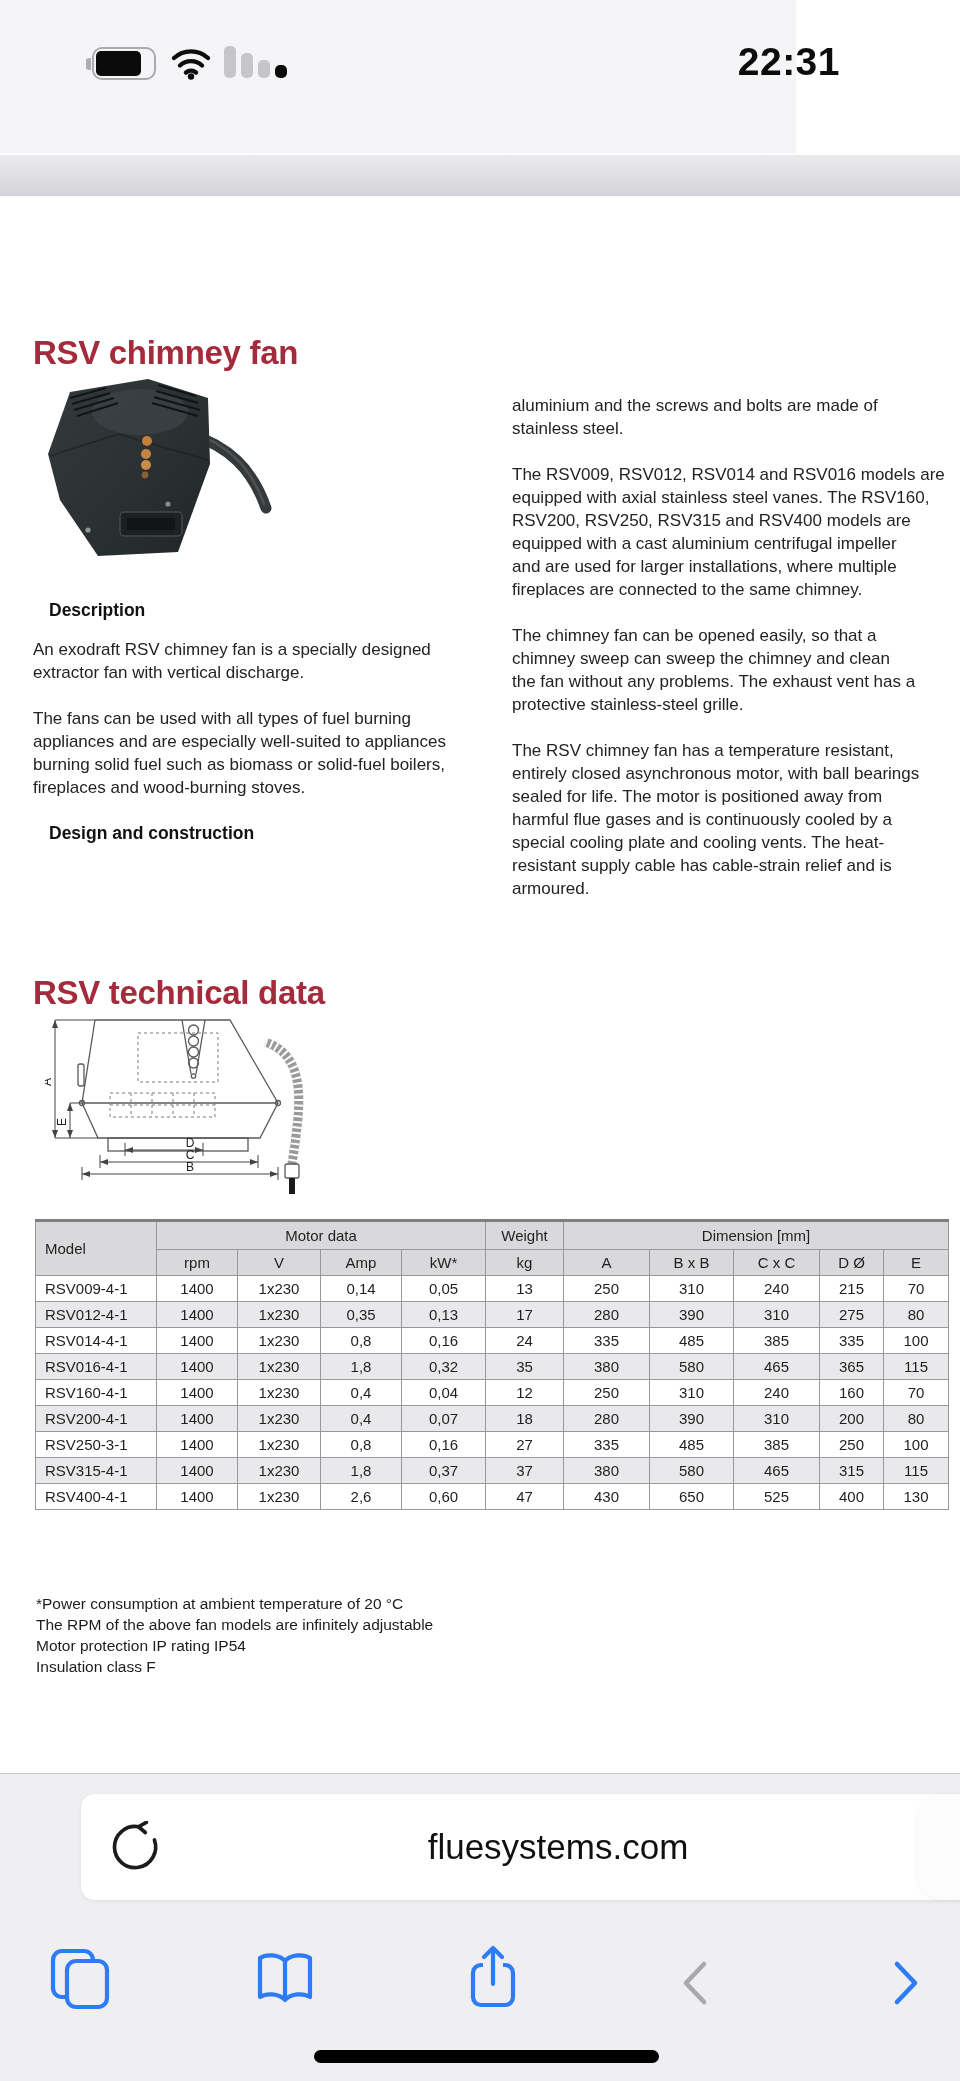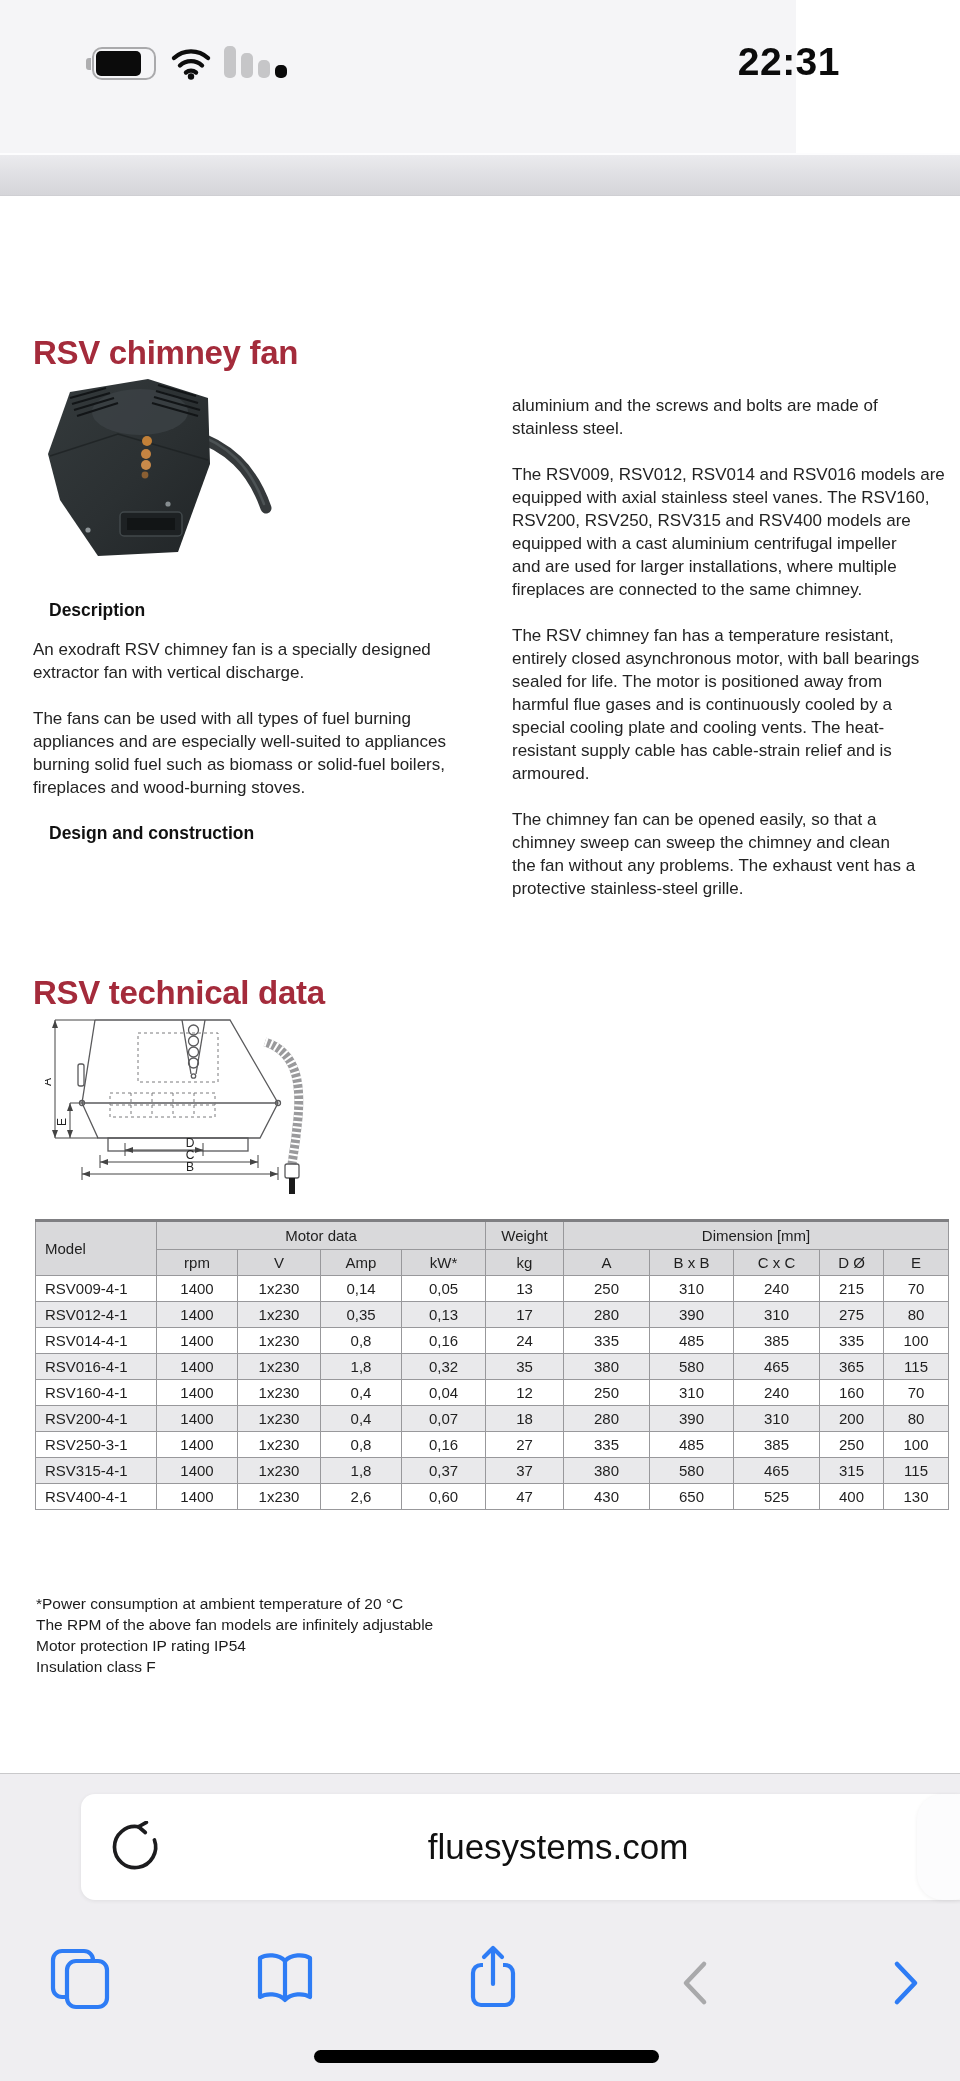--- a/index.html
+++ b/index.html
@@ -156,31 +156,31 @@
 
   <div class="col" id="right-col">
     <p>aluminium and the screws and bolts are made of
 stainless steel.</p>
     <p>The RSV009, RSV012, RSV014 and RSV016 models are
 equipped with axial stainless steel vanes. The RSV160,
 RSV200, RSV250, RSV315 and RSV400 models are
 equipped with a cast aluminium centrifugal impeller
 and are used for larger installations, where multiple
 fireplaces are connected to the same chimney.</p>
+    <p>The chimney fan can be opened easily, so that a
+chimney sweep can sweep the chimney and clean
+the fan without any problems. The exhaust vent has a
+protective stainless-steel grille.</p>
     <p>The RSV chimney fan has a temperature resistant,
 entirely closed asynchronous motor, with ball bearings
 sealed for life. The motor is positioned away from
 harmful flue gases and is continuously cooled by a
 special cooling plate and cooling vents. The heat-
 resistant supply cable has cable-strain relief and is
 armoured.</p>
-    <p>The chimney fan can be opened easily, so that a
-chimney sweep can sweep the chimney and clean
-the fan without any problems. The exhaust vent has a
-protective stainless-steel grille.</p>
   </div>
 
   <h1 class="doc-title" id="title-tech">RSV technical data</h1>
 
   <div class="diagram">
     <svg width="290" height="192" viewBox="0 0 290 192">
       <g fill="none" stroke="#5a5a5c" stroke-width="1.3">
 
         <polyline points="50,8 185,8 233,91 215,126 53,126 37,91 50,8"></polyline>
         <rect x="63" y="126" width="140" height="13"></rect>

